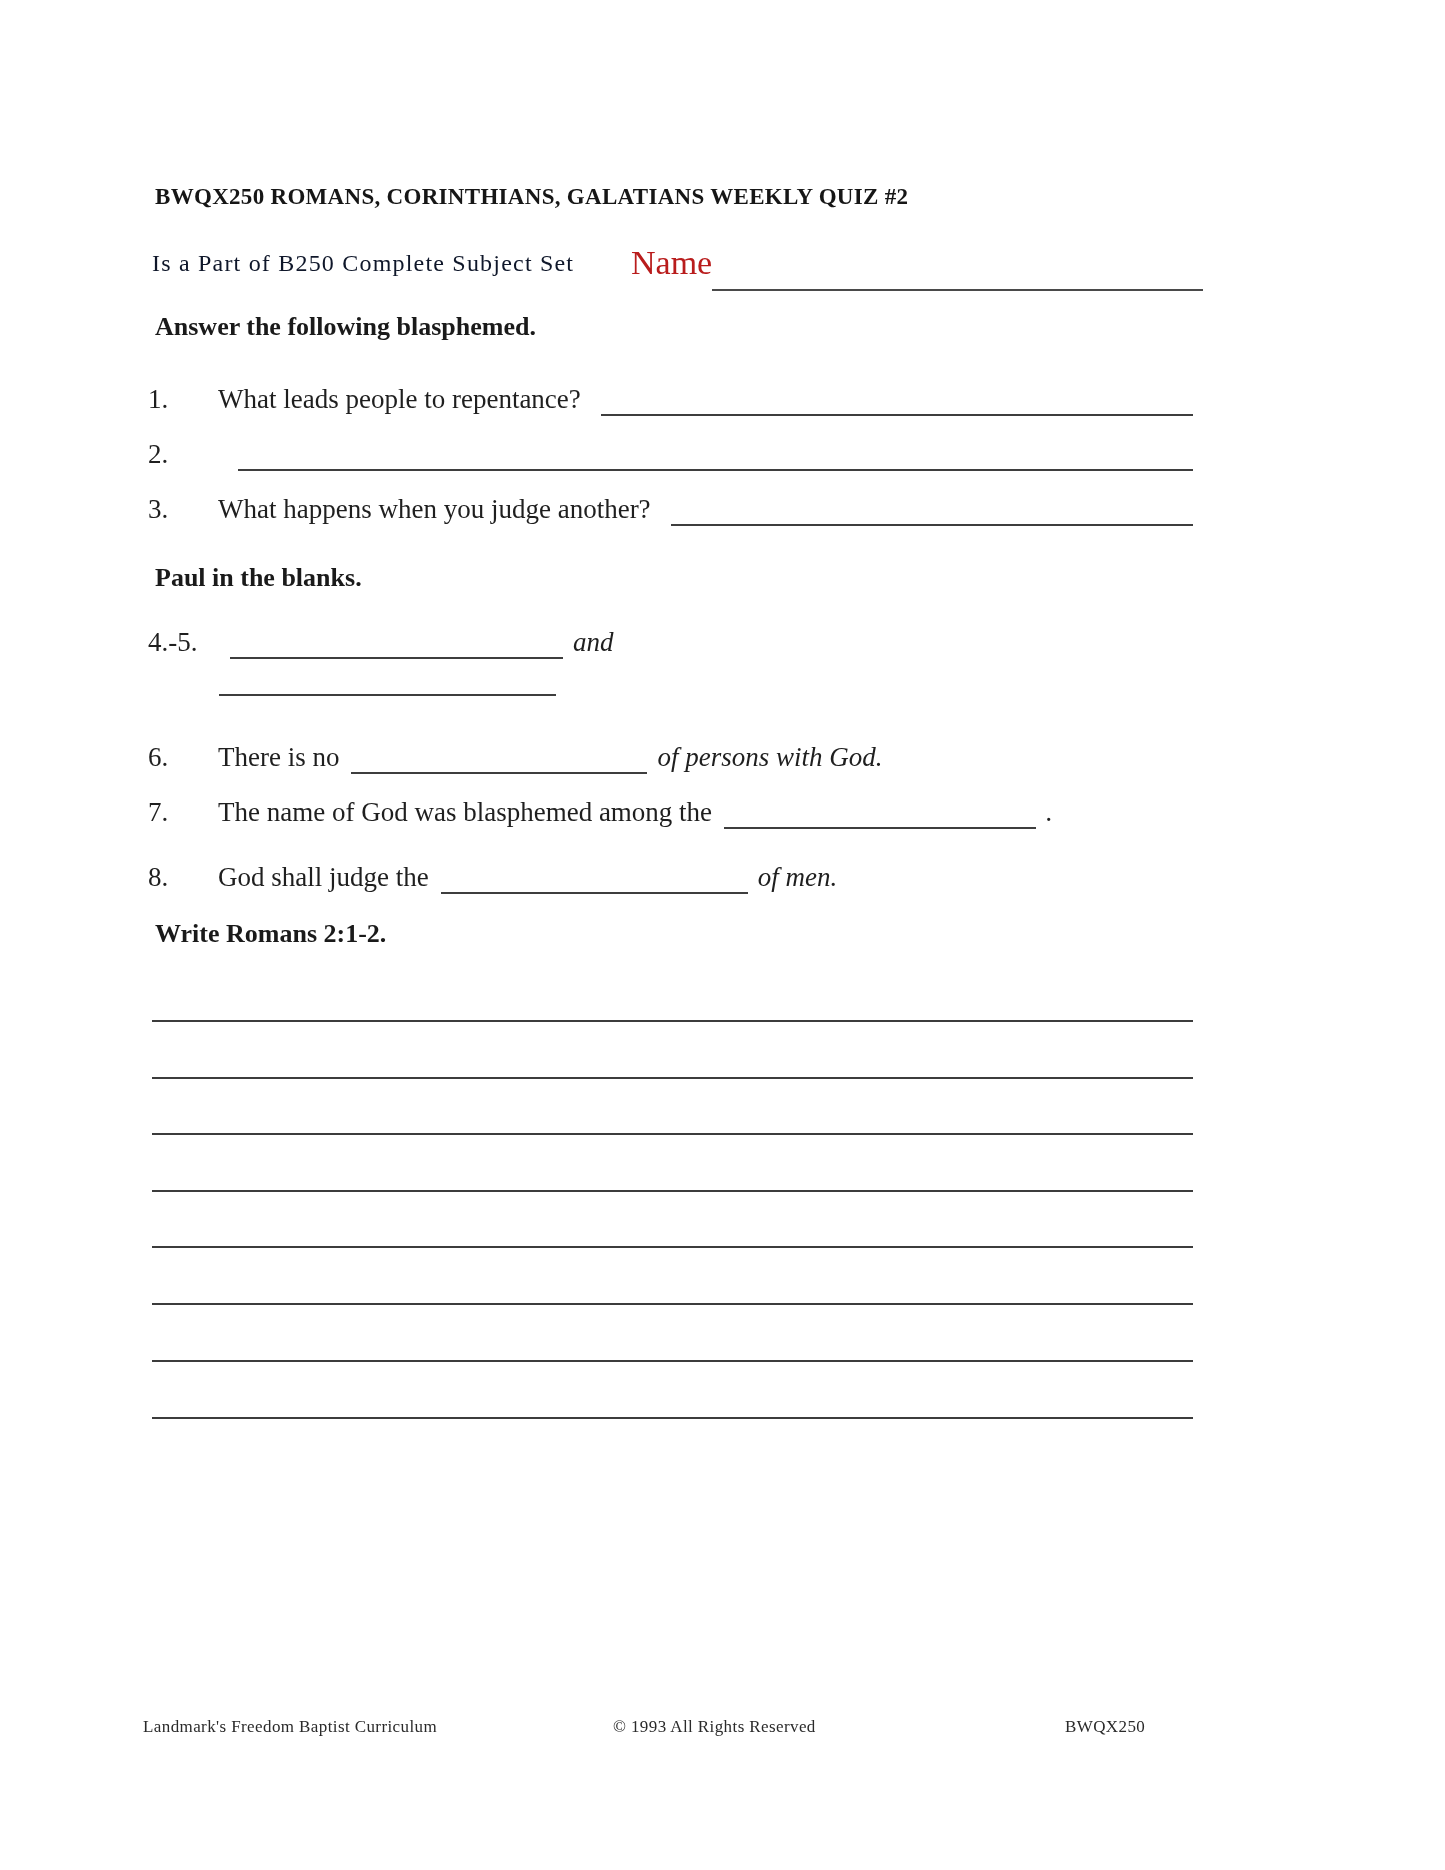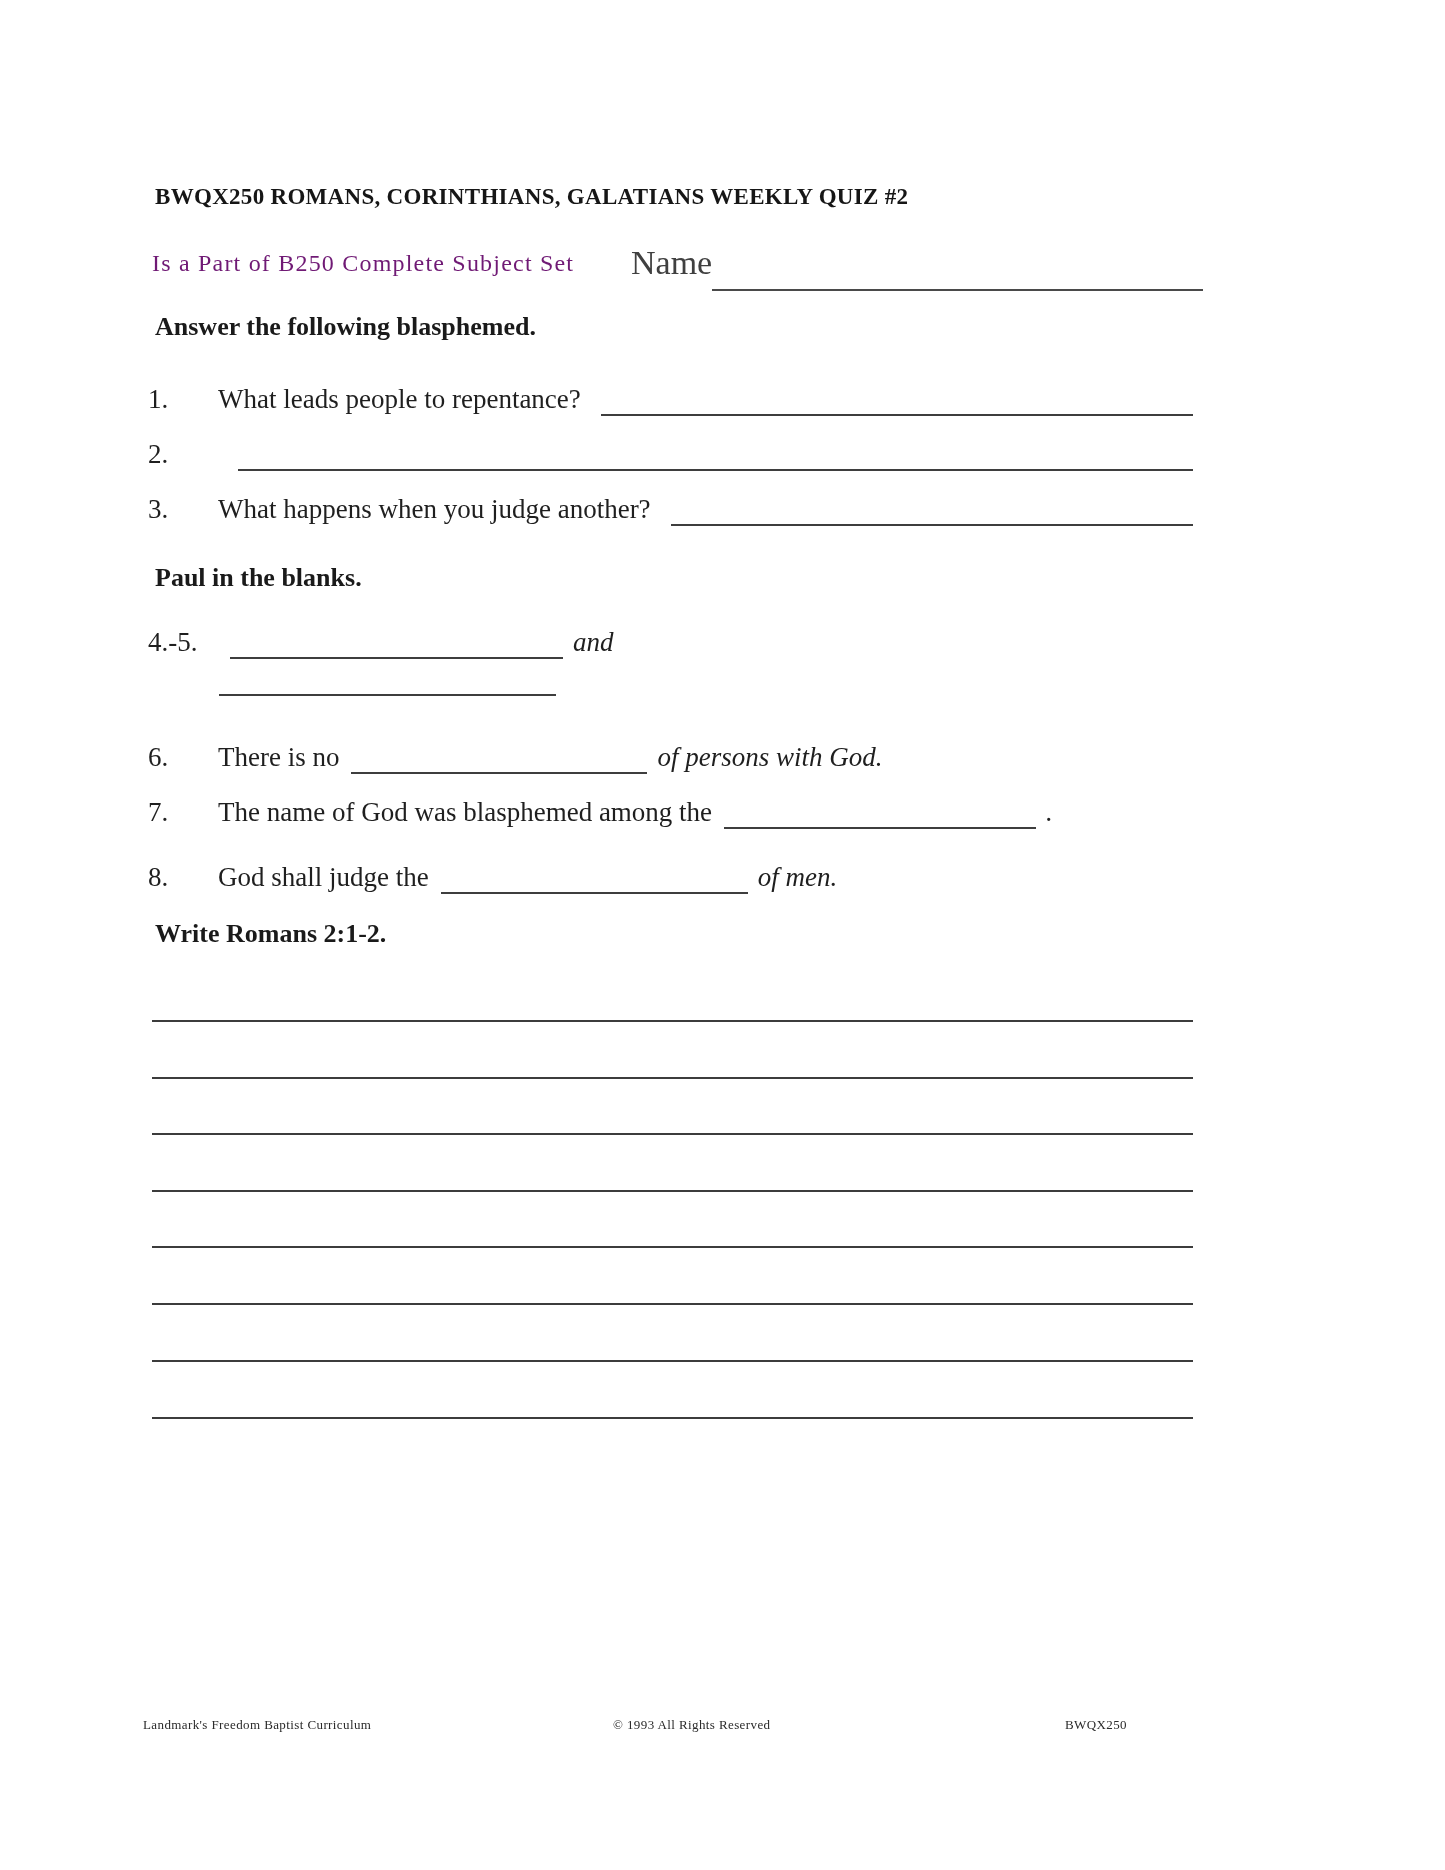--- a/index.html
+++ b/index.html
@@ -24,27 +24,27 @@
     font-size: 23px;
     font-weight: bold;
     color: #161616;
     letter-spacing: 0.3px;
     white-space: nowrap;
   }
   .subtitle {
     left: 152px; top: 250px;
     font-size: 24px;
     letter-spacing: 1.2px;
-    color: #701a75;
+    color: #0f172a;
     white-space: nowrap;
   }
   .name-label {
     left: 631px; top: 244px;
     font-size: 34px;
-    color: #404040;
+    color: #b91c1c;
   }
   .name-line {
     left: 712px; top: 289px;
     width: 491px; height: 0;
     border-top: 2px solid #4a4a4a;
   }
 
   .heading {
     font-size: 26px;
     font-weight: bold;
@@ -102,21 +102,21 @@
   }
 
   .write-line {
     left: 152px;
     width: 1041px; height: 0;
     border-top: 2px solid #3c3c3c;
   }
 
   .footer-item {
     top: 1717px;
-    font-size: 13px;
+    font-size: 17px;
     letter-spacing: 0.4px;
     color: #2a2a2a;
     white-space: nowrap;
   }
   .f-left   { left: 143px; }
   .f-center { left: 565px; margin-left: 48px; }
   .f-right  { left: 1065px; }
 </style>
 </head>
 <body>

